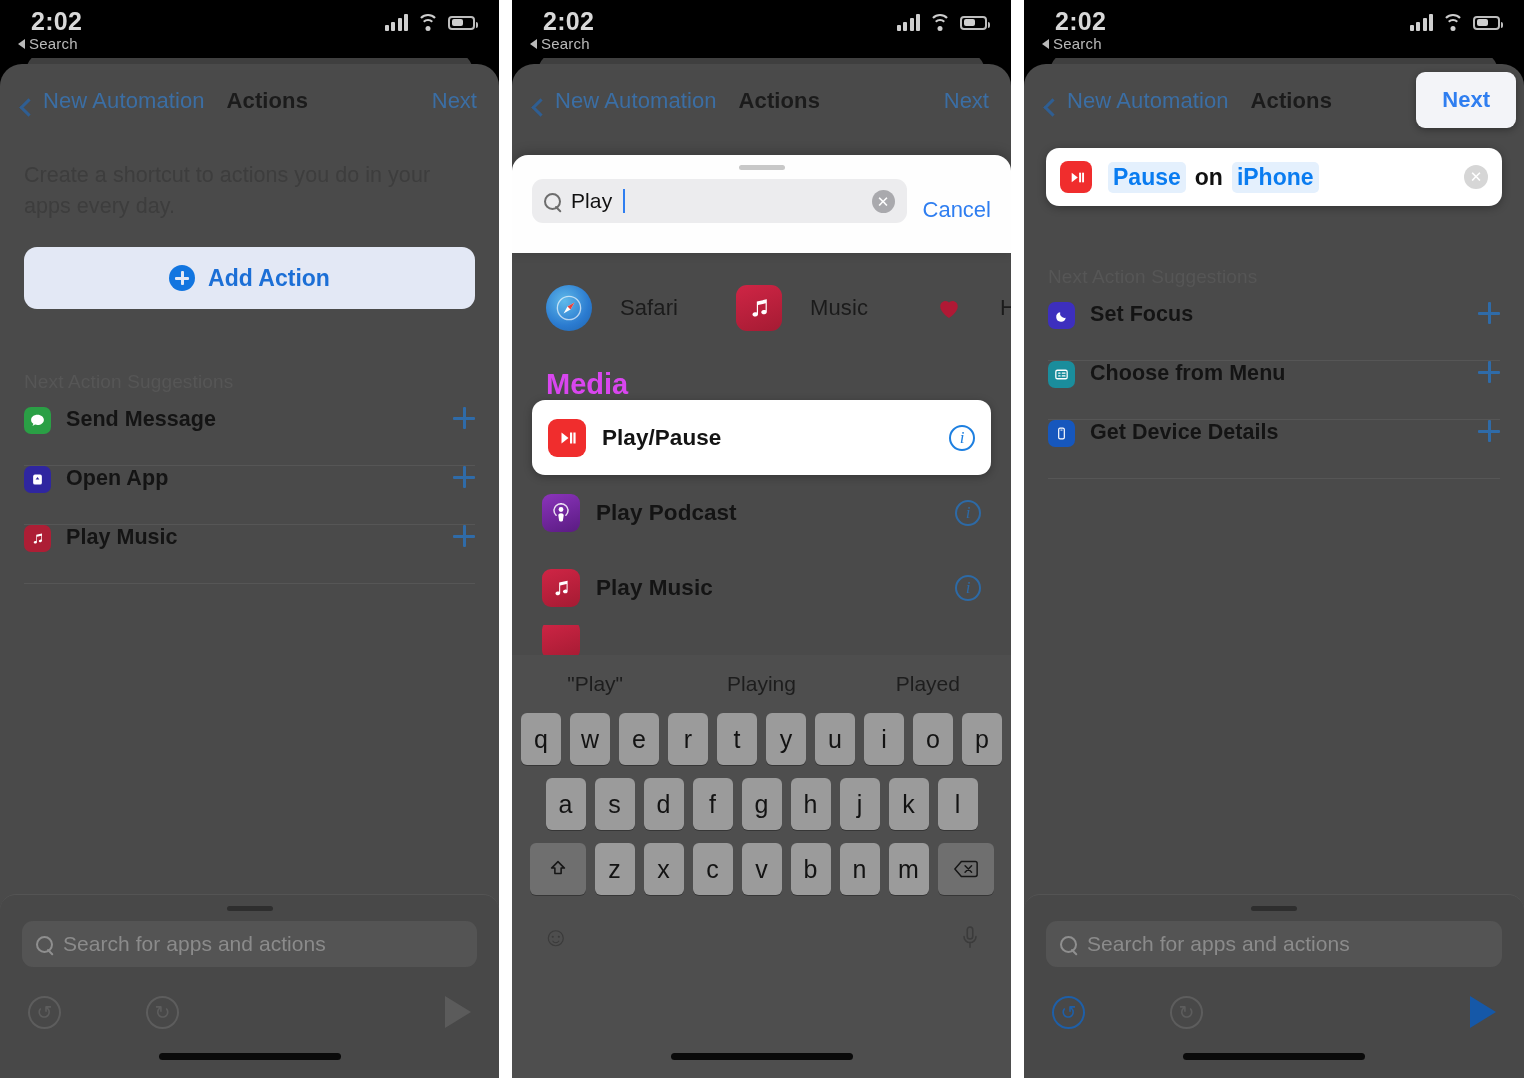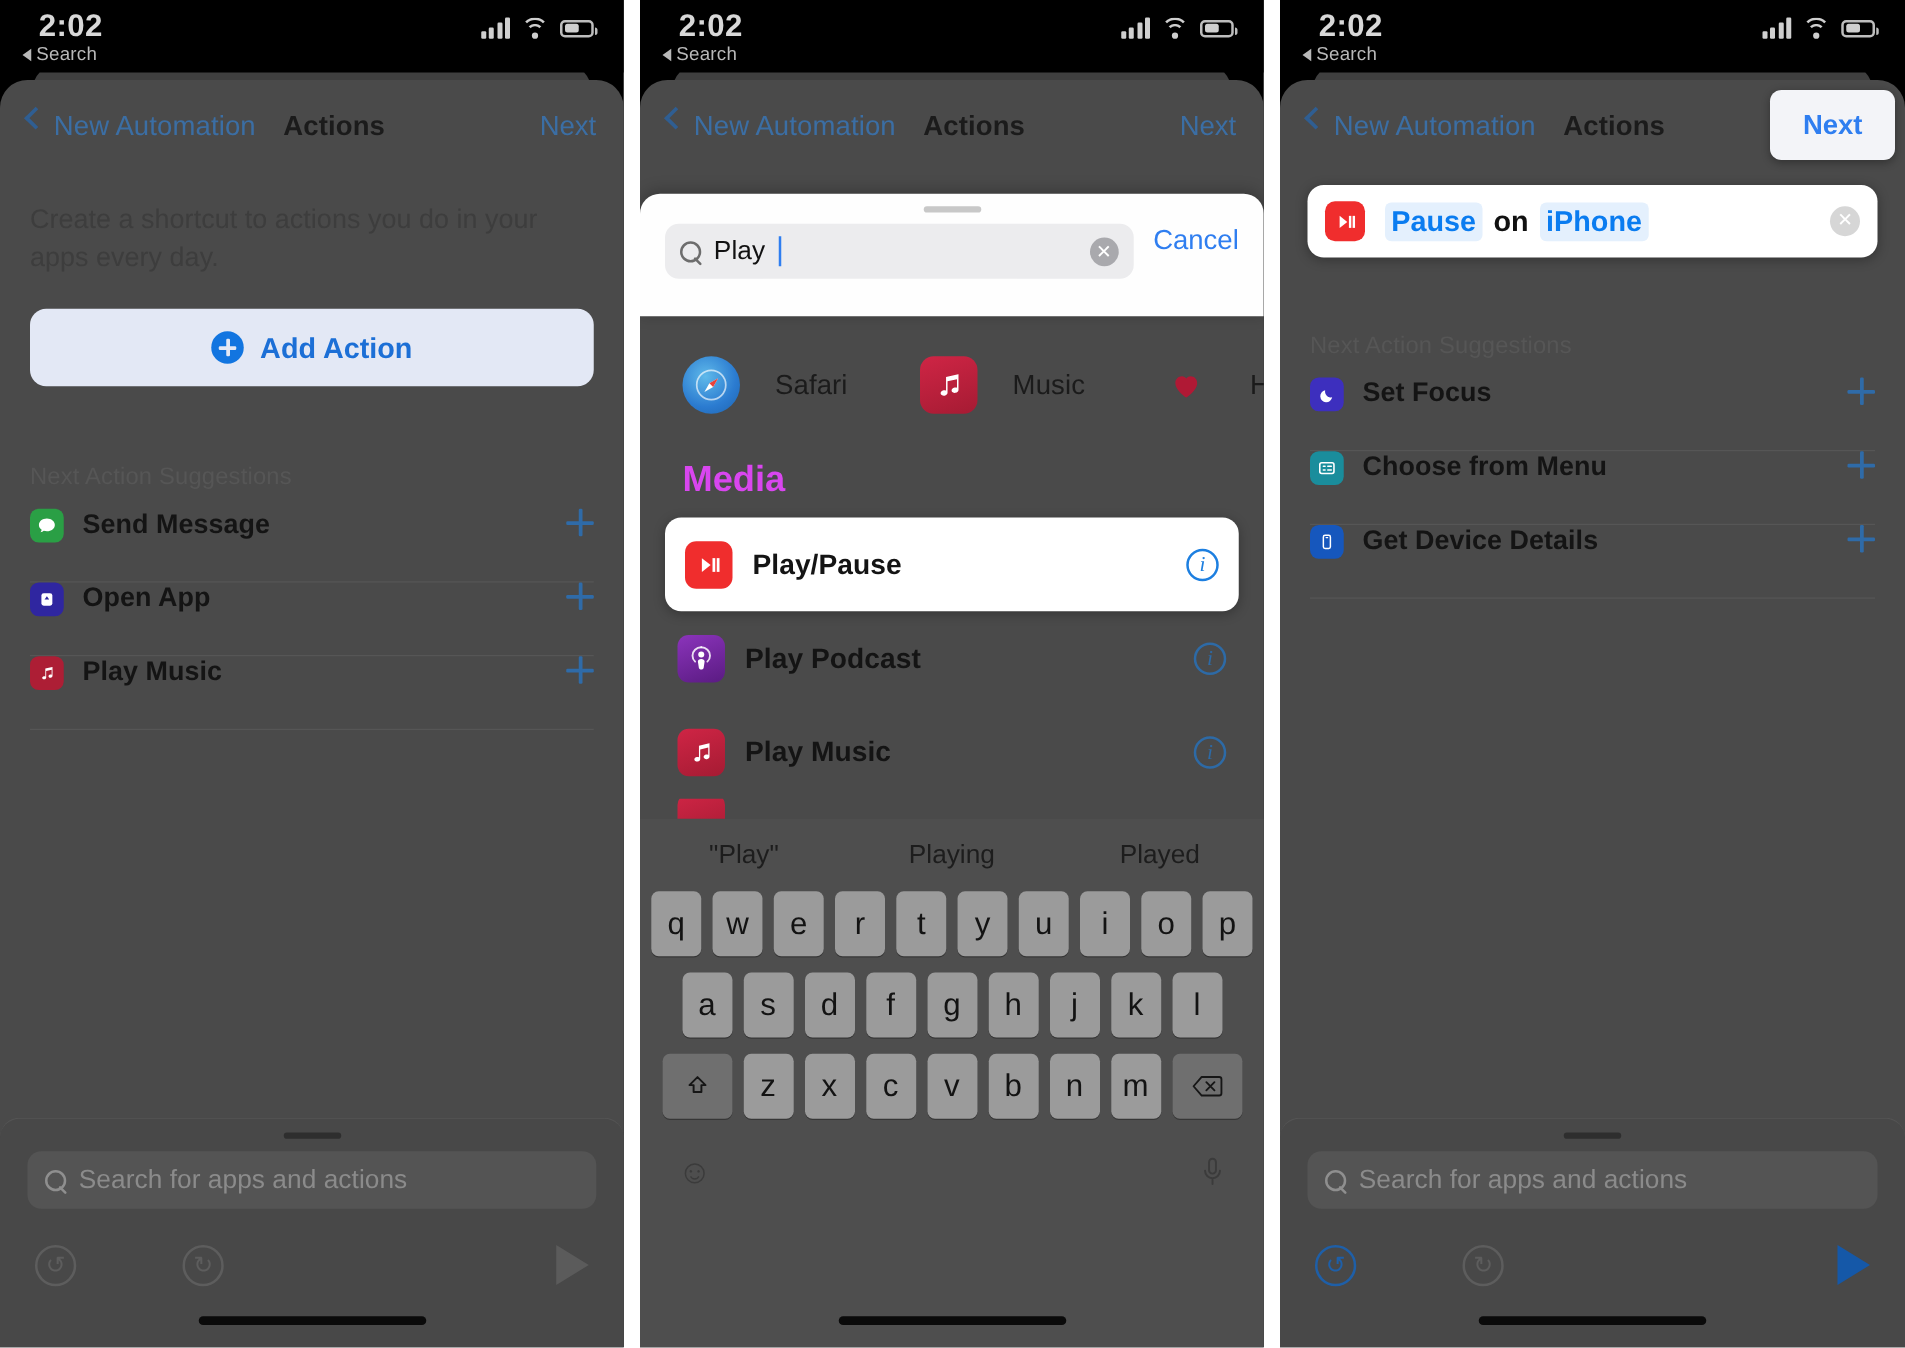--- a/index.html
+++ b/index.html
@@ -88,21 +88,21 @@
     position: absolute; top: 64px; left: 0; right: 0; bottom: 0;
     background: #4a4a4a; border-radius: 22px 22px 0 0; z-index: 10;
     overflow: hidden;
   }
 
   
   .navbar {
     position: relative; height: 74px;
     display: flex; align-items: center; padding: 0 22px;
   }
-  .nav-back { display: flex; align-items: flex-start; gap: 7px; cursor: pointer; }
+  .nav-back { display: flex; align-items: flex-end; gap: 7px; cursor: pointer; }
   .chev-left {
     width: 13px; height: 13px; border-left: 3.4px solid #2f5e92;
     border-bottom: 3.4px solid #2f5e92; transform: rotate(45deg);
     display: inline-block; margin-right: 1px;
   }
   .nav-back-label { font-size: 22px; color: #3b6ea4; letter-spacing: .1px; }
   .nav-title {
     font-size: 22px; font-weight: 700; color: #1b1b1b;
     margin-left: 22px; letter-spacing: .1px;
   }
@@ -212,21 +212,21 @@
   .search-sheet {
     position: absolute; top: 155px; left: 0; right: 0; height: 98px;
     background: #fefefe; border-radius: 16px 16px 0 0; z-index: 30;
     box-shadow: 0 -2px 12px rgba(0,0,0,.25);
   }
   .search-grab {
     width: 46px; height: 5px; border-radius: 3px; background: #c8c8c8;
     margin: 10px auto 0 auto;
   }
   .search-row {
-    display: flex; align-items: flex-start; padding: 0 20px; margin-top: 9px; gap: 16px;
+    display: flex; align-items: flex-end; padding: 0 20px; margin-top: 9px; gap: 16px;
   }
   .search-field {
     flex: 1; height: 44px; border-radius: 11px; background: #ececee;
     display: flex; align-items: center; padding: 0 12px; gap: 10px;
   }
   .mag.dark::before { border-color: #6d6d6d; }
   .mag.dark::after  { background: #6d6d6d; }
   .search-val { font-size: 21px; color: #111; letter-spacing: .1px; }
   .caret {
     width: 2px; height: 24px; background: #2f7ef0; margin-left: 1px;
@@ -247,21 +247,21 @@
   .app-chip { display: flex; align-items: center; gap: 28px; }
   .app-chip + .app-chip { margin-left: 58px; }
   .app-ico { width: 46px; height: 46px; border-radius: 11px; flex: none;
              display:flex; align-items:center; justify-content:center; }
   .app-name { font-size: 22px; color: #1b1b1b; letter-spacing: .1px; }
 
   .media-head {
     position: absolute; top: 368px; left: 34px; font-size: 29px;
     font-weight: 700; color: #d946ef; z-index: 12;
   }
-  .results { position: absolute; top: 414px; left: 0; right: 0; z-index: 12; }
+  .results { position: absolute; top: 400px; left: 0; right: 0; z-index: 12; }
   .res-row {
     display: flex; align-items: center; height: 75px; margin: 0 22px;
     cursor: pointer;
   }
   .res-row.sel {
     background: #fff; border-radius: 13px; margin: 0 20px; padding: 0 8px;
     box-shadow: 0 2px 9px rgba(0,0,0,.28);
   }
   .res-ico {
     width: 38px; height: 38px; border-radius: 9px; flex: none; margin: 0 16px 0 8px;

